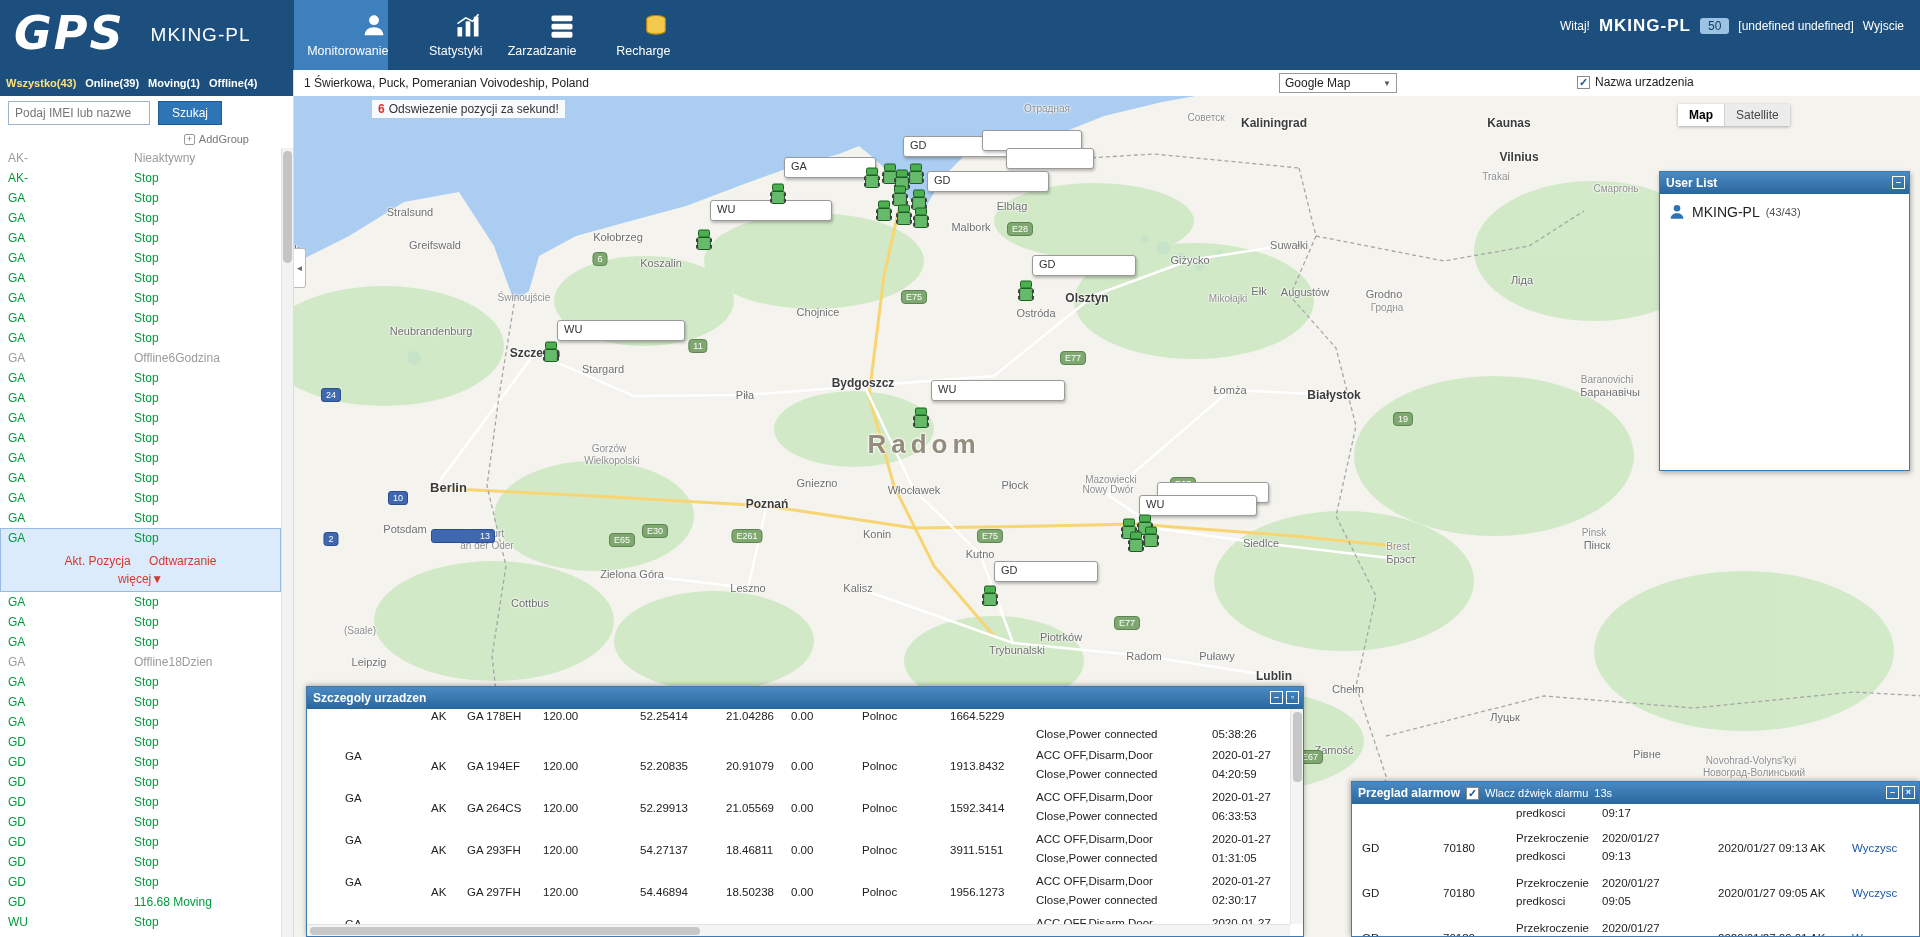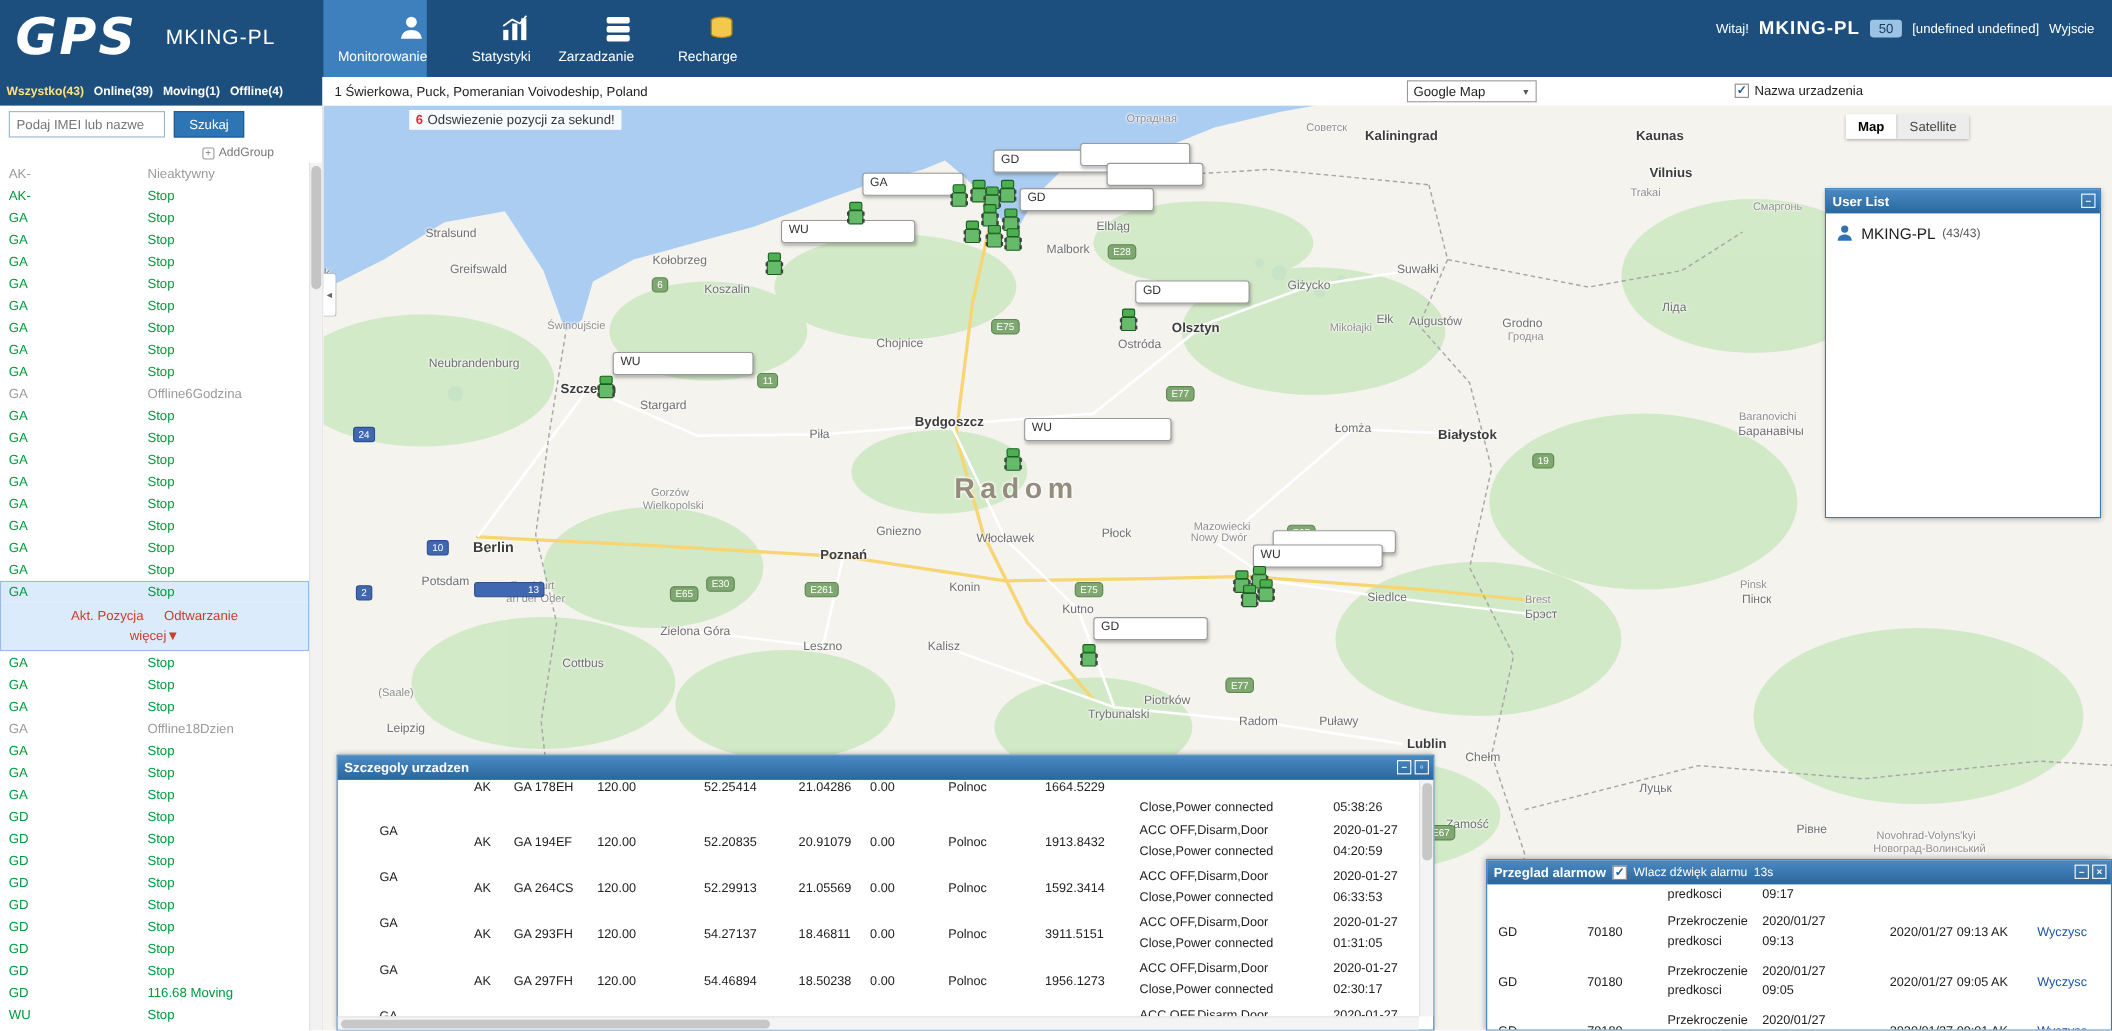--- a/index.html
+++ b/index.html
@@ -437,21 +437,21 @@
         <path d="M 1092,640 1250,600 1400,612 1560,596 1630,600"></path>
       </g>
     </svg>
 
     <div>
 
     <span class="city" style="left: -14px; top: 153px;">Rostock</span>
         <span class="city" style="left: 116px; top: 116px;">Stralsund</span>
         <span class="city" style="left: 141px; top: 149px;">Greifswald</span>
         <span class="city" style="left: 137px; top: 235px;">Neubrandenburg</span>
-        <span class="city city-lg" style="left: 141px; top: 401px; padding-left: 27px;">Berlin</span>
+        <span class="city city-lg" style="left: 141px; top: 391px; padding-left: 27px;">Berlin</span>
         <span class="city" style="left: 111px; top: 433px;">Potsdam</span>
         <span class="city city-sm" style="left: 190px; top: 437px;">Frankfurt</span>
         <span class="city city-sm" style="left: 193px; top: 449px;">an der Oder</span>
         <span class="city" style="left: 236px; top: 507px;">Cottbus</span>
         <span class="city city-sm" style="left: 66px; top: 534px;">(Saale)</span>
         <span class="city" style="left: 75px; top: 566px;">Leipzig</span>
         <span class="city city-sm" style="left: 230px; top: 201px;">Świnoujście</span>
         <span class="city city-b" style="left: 241px; top: 257px;">Szczecin</span>
         <span class="city" style="left: 309px; top: 273px;">Stargard</span>
         <span class="city" style="left: 324px; top: 141px;">Kołobrzeg</span>
@@ -472,21 +472,21 @@
         <span class="city" style="left: 721px; top: 389px;">Płock</span>
         <span class="city" style="left: 583px; top: 438px;">Konin</span>
         <span class="city" style="left: 564px; top: 492px;">Kalisz</span>
         <span class="city" style="left: 454px; top: 492px;">Leszno</span>
         <span class="city" style="left: 338px; top: 478px;">Zielona Góra</span>
         <span class="city" style="left: 686px; top: 458px;">Kutno</span>
         <span class="city" style="left: 719px; top: 541px; margin-left: 48px;">Piotrków</span>
         <span class="city" style="left: 723px; top: 554px;">Trybunalski</span>
         <span class="city" style="left: 850px; top: 560px;">Radom</span>
         <span class="city" style="left: 923px; top: 560px;">Puławy</span>
-        <span class="city city-b" style="left: 980px; top: 580px; margin-left: 23px;">Lublin</span>
+        <span class="city city-b" style="left: 980px; top: 580px;">Lublin</span>
         <span class="city" style="left: 936px; top: 294px;">Łomża</span>
         <span class="city city-b" style="left: 1040px; top: 299px;">Białystok</span>
         <span class="city" style="left: 967px; top: 447px;">Siedlce</span>
         <span class="city city-sm" style="left: 814px; top: 393px;">Nowy Dwór</span>
         <span class="city city-sm" style="left: 817px; top: 383px;">Mazowiecki</span>
         <span class="city" style="left: 995px; top: 149px;">Suwałki</span>
         <span class="city" style="left: 1011px; top: 196px;">Augustów</span>
         <span class="city" style="left: 965px; top: 195px;">Ełk</span>
         <span class="city" style="left: 896px; top: 164px;">Giżycko</span>
         <span class="city city-sm" style="left: 934px; top: 202px;">Mikołajki</span>

